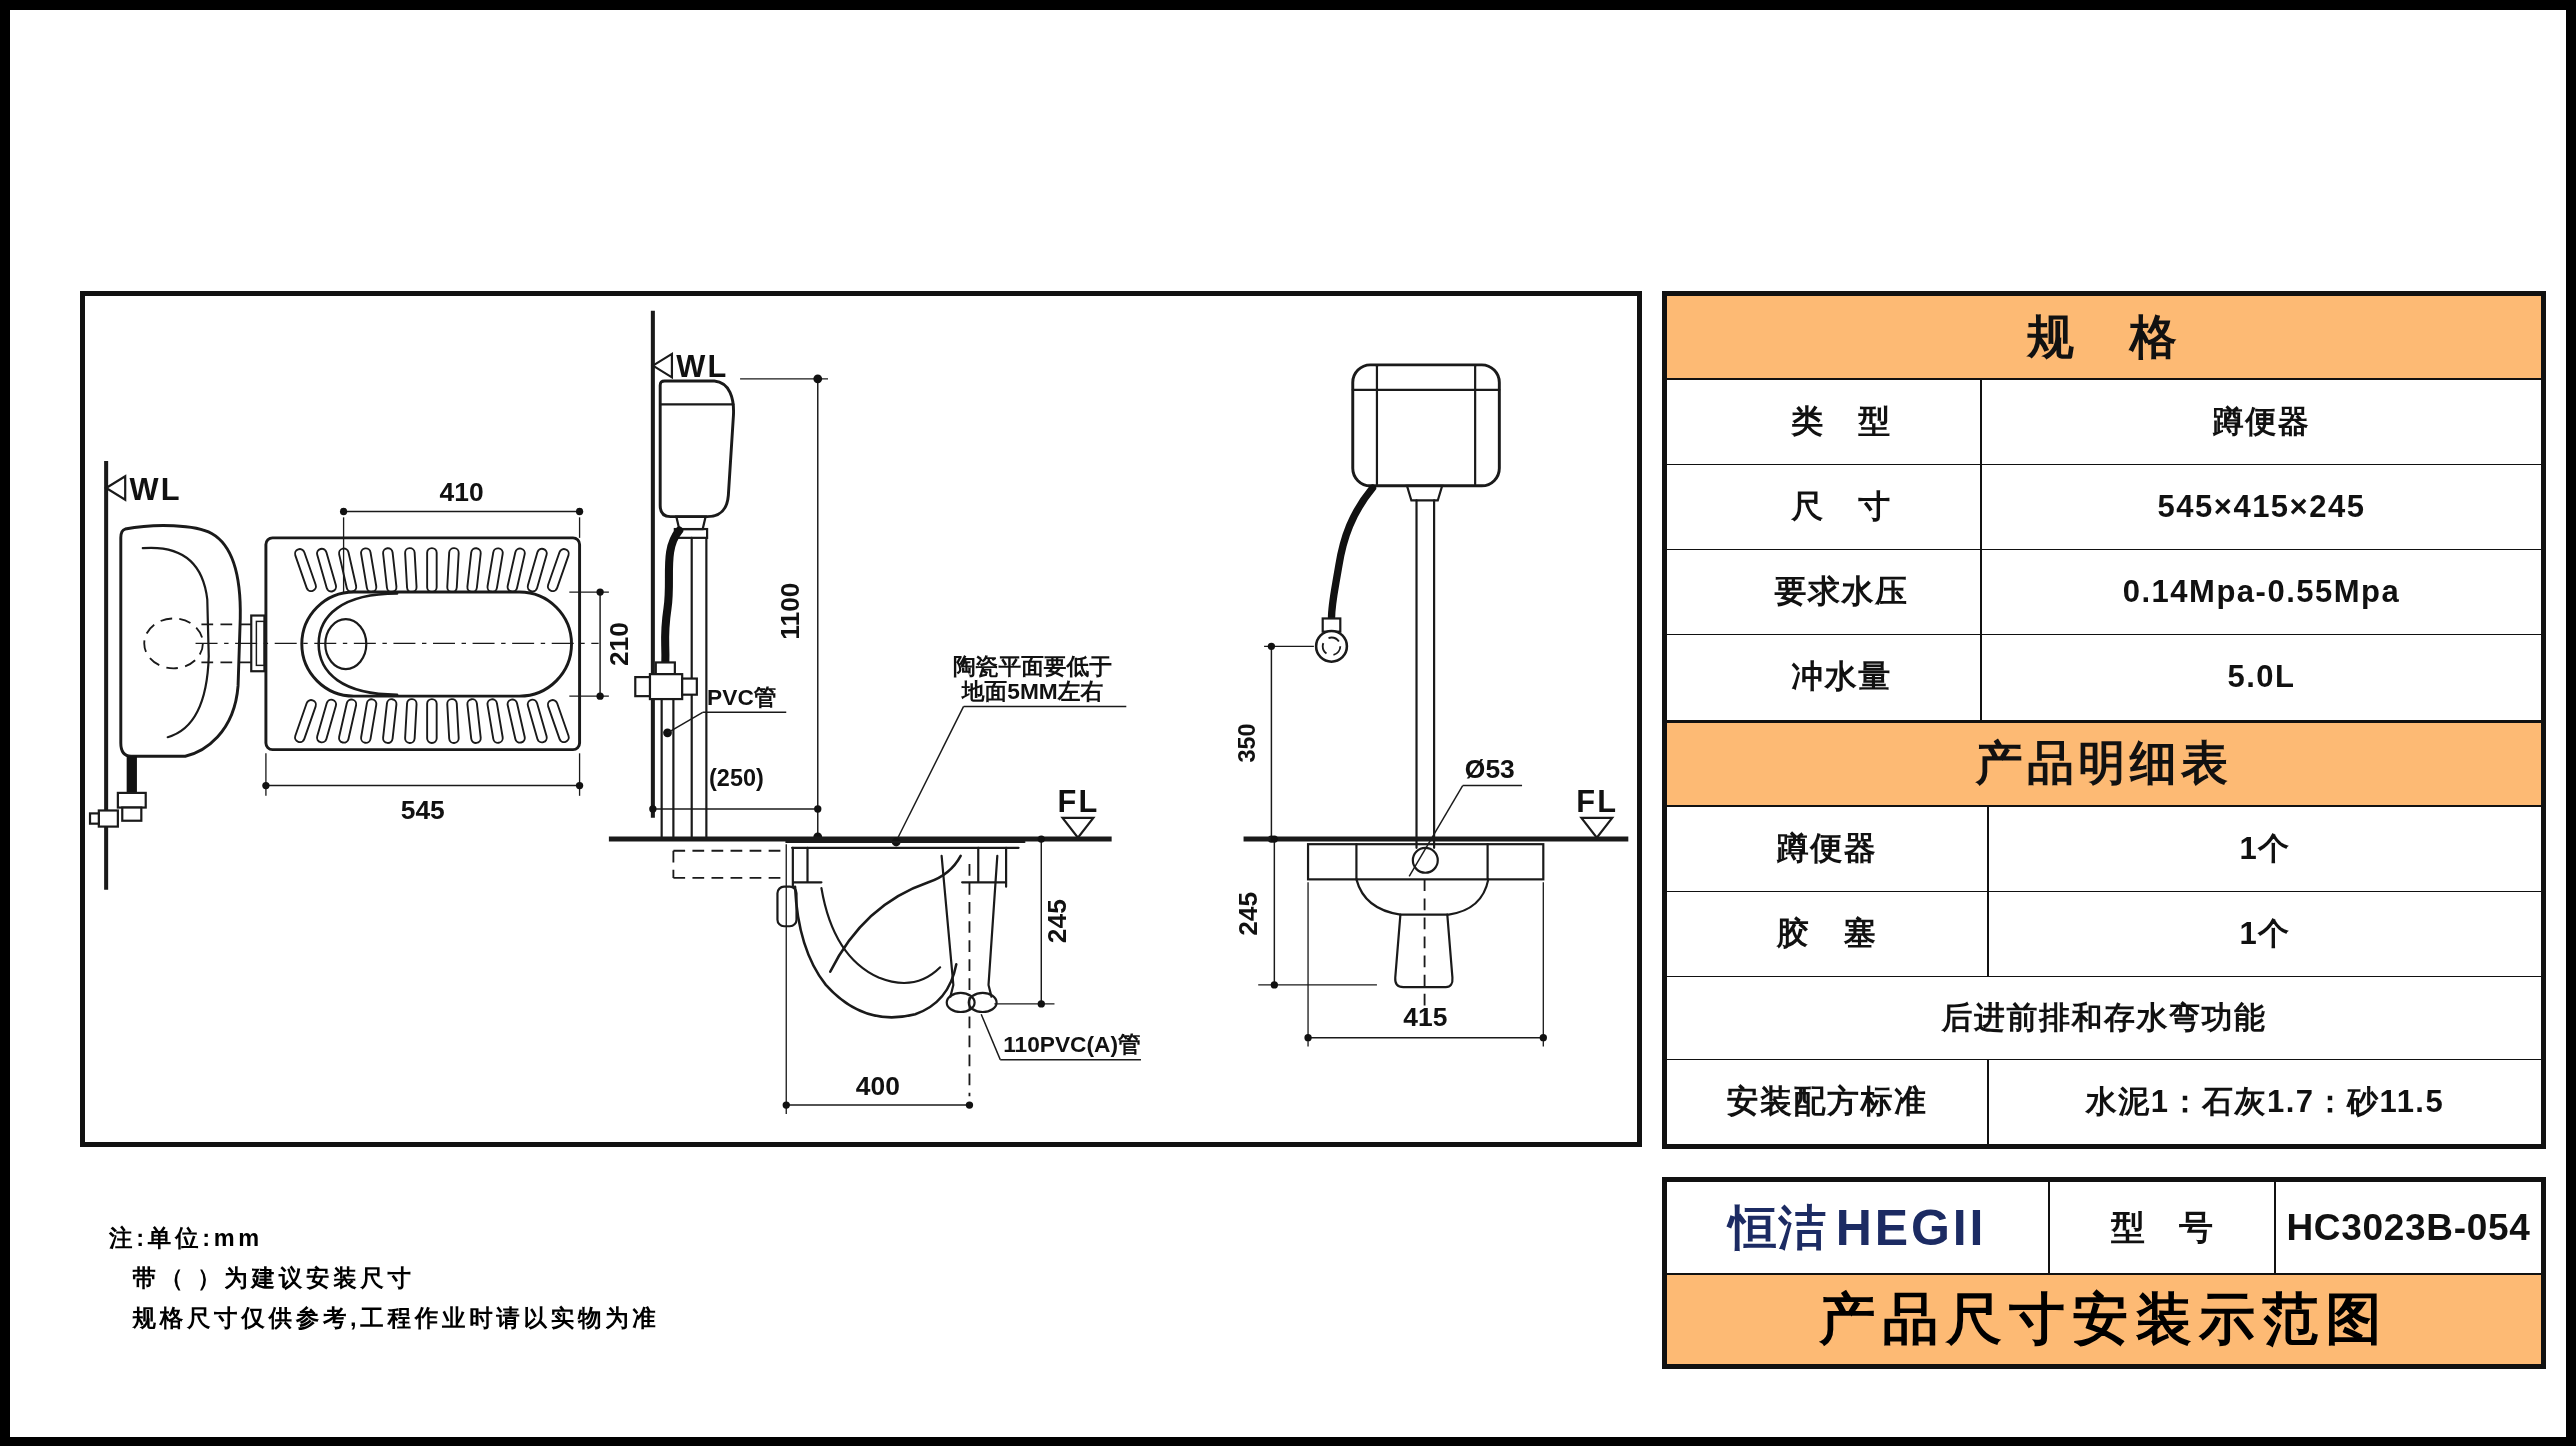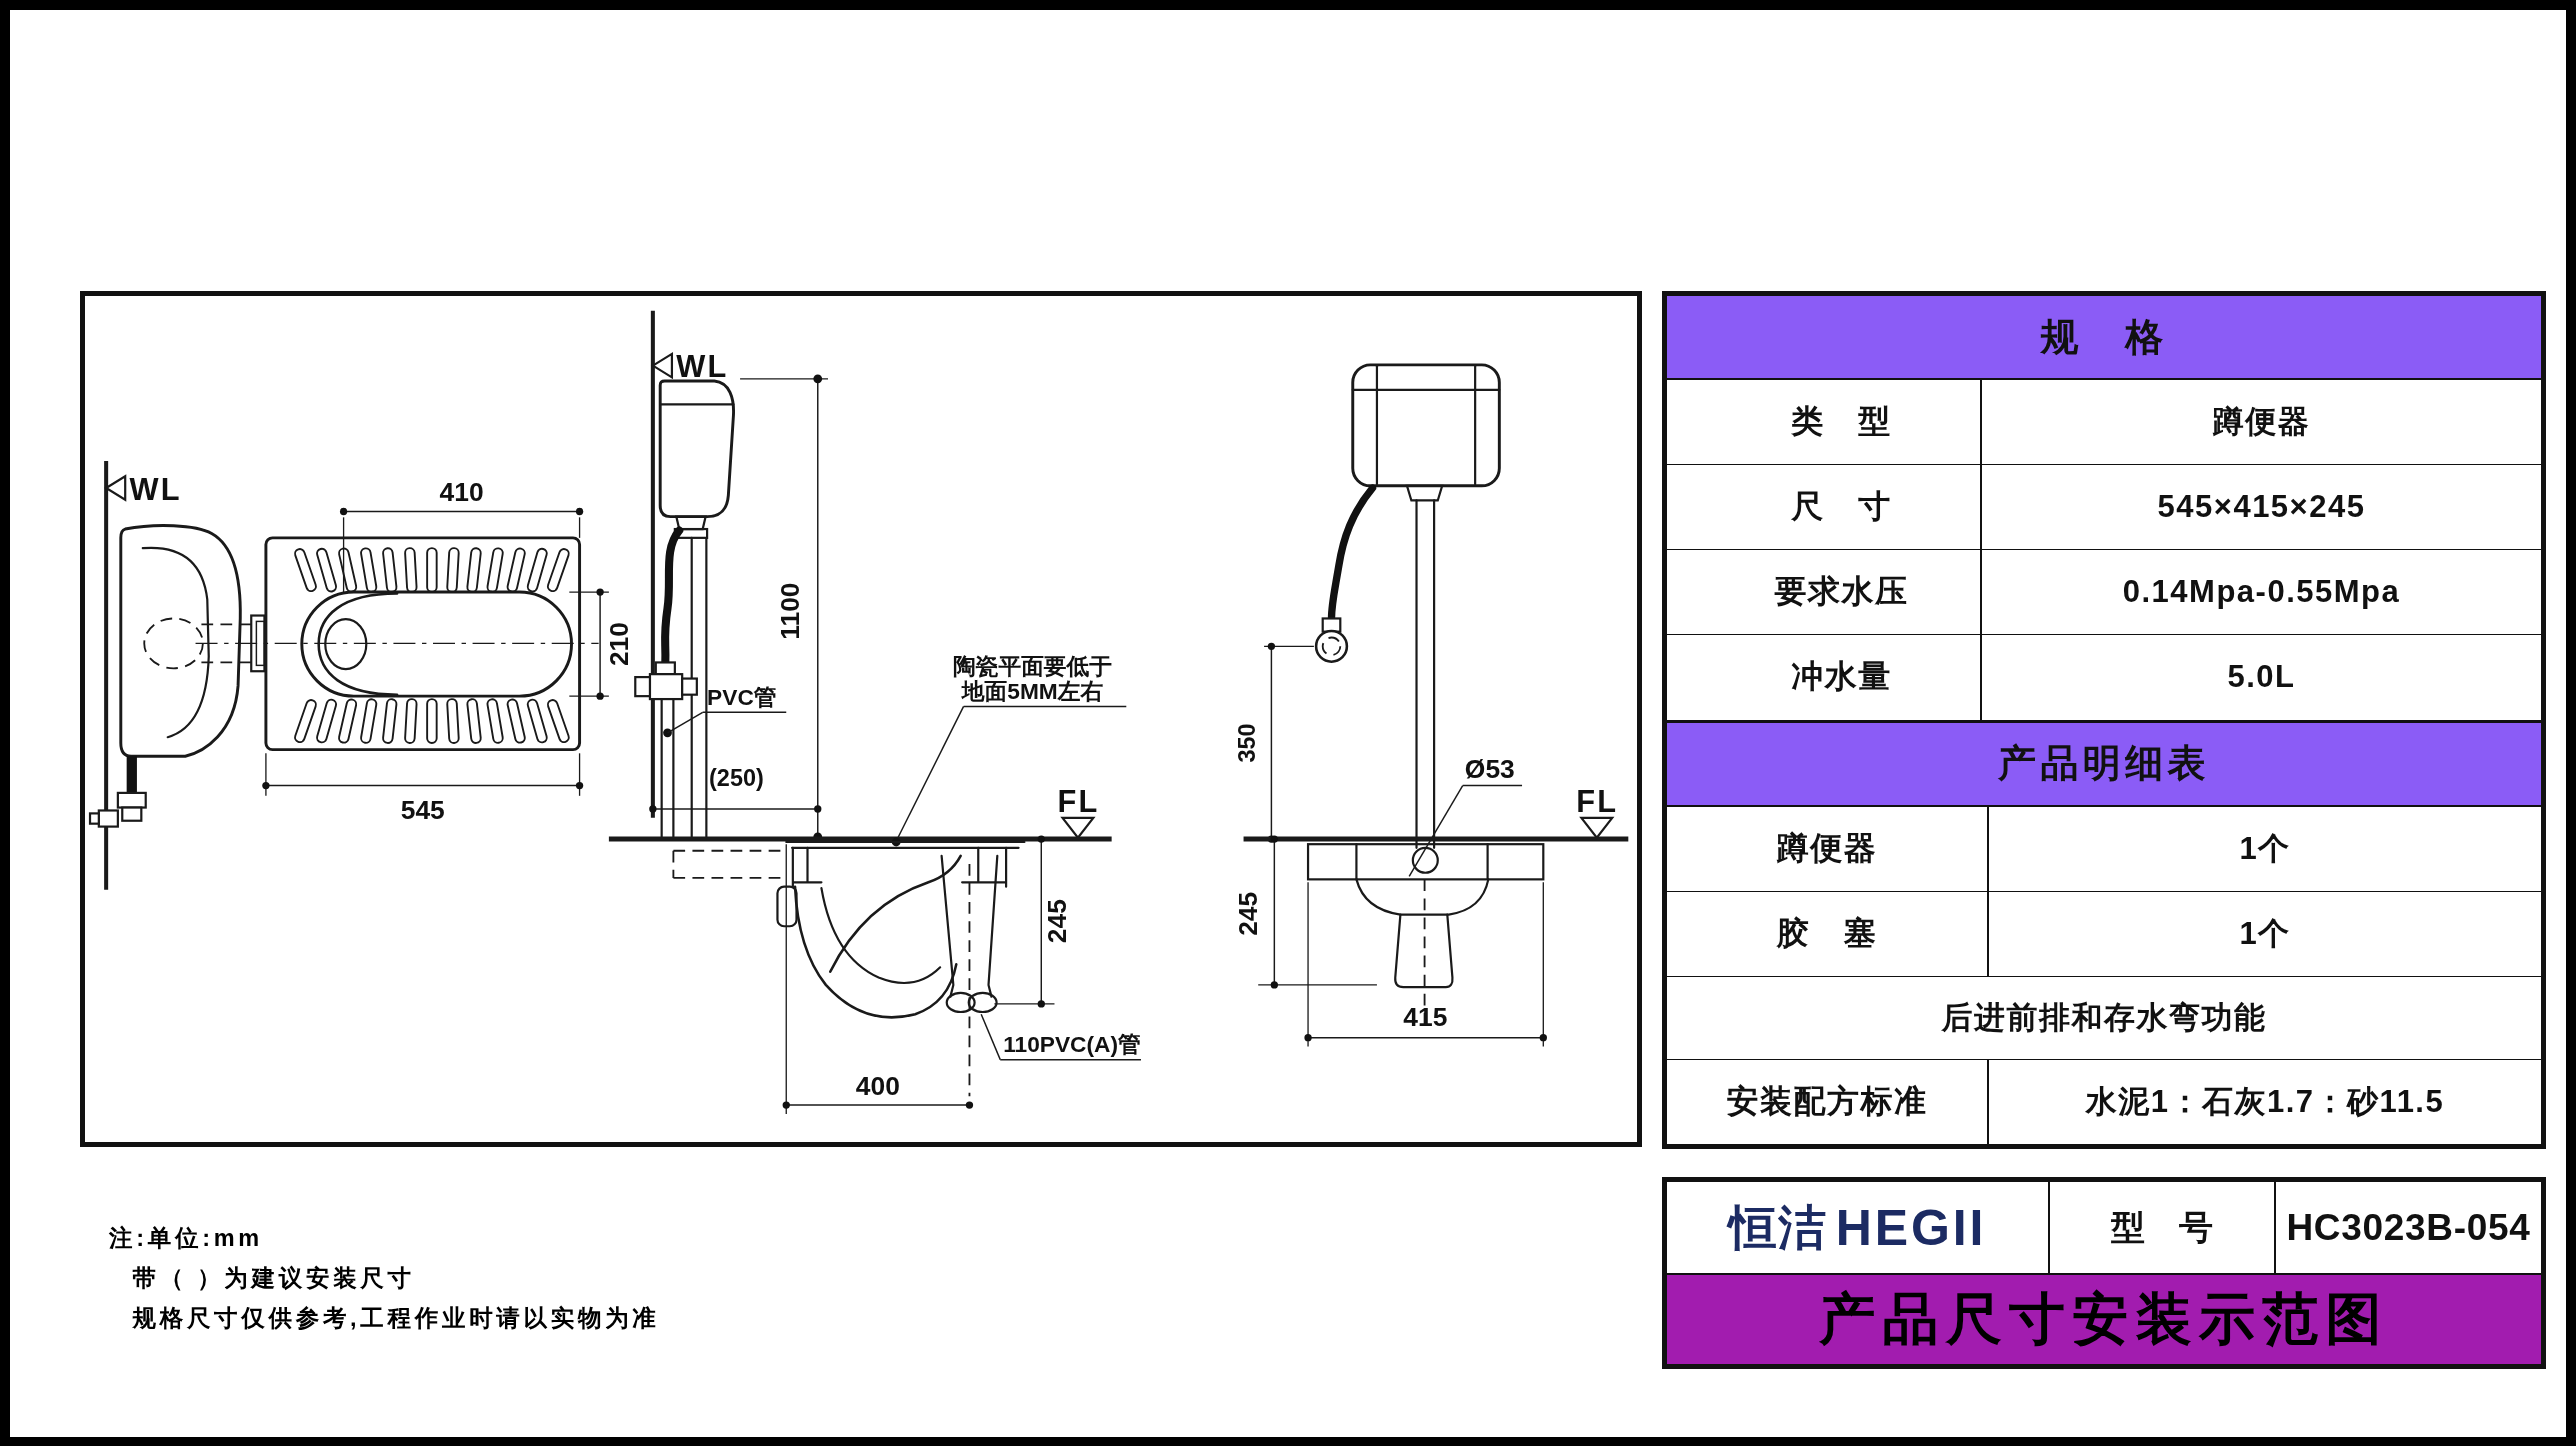--- a/index.html
+++ b/index.html
@@ -26,22 +26,22 @@
   .lbltxt{font:600 31px "Liberation Sans",sans-serif;fill:#111;}
   .mktxt {font:700 42px "Liberation Sans",sans-serif;fill:#111;letter-spacing:3px;}
   .ribs rect{stroke:#1a1a1a;stroke-width:2.6;fill:none;}
   
   .notes{position:absolute;left:99px;top:1208px;font-size:23.5px;font-weight:600;
          letter-spacing:3.7px;line-height:40px;color:#000000;}
   .notes .ind{padding-left:23.5px;}
   
   .spec{position:absolute;left:1652px;top:281px;width:884px;height:858px;
         border:5.1px solid #111;box-sizing:border-box;display:flex;flex-direction:column;}
-  .t-header{flex:0 0 82px;background:#8b5cf6;display:flex;align-items:center;justify-content:center;
-            font-size:38px;font-weight:700;letter-spacing:4.4px;border-bottom:2.9px solid #111;}
+  .t-header{flex:0 0 82px;background:#fdba74;display:flex;align-items:center;justify-content:center;
+            font-size:47px;font-weight:700;letter-spacing:4.4px;border-bottom:2.9px solid #111;}
   .t-header.mid{border-top:2.9px solid #111;}
   .t-row{flex:1 1 auto;display:flex;border-bottom:1.5px solid #111;}
   .t-row:last-child{border-bottom:none;}
   .t-label{display:flex;align-items:center;justify-content:center;border-right:2.2px solid #111;
            font-size:32px;font-weight:600;letter-spacing:1.5px;}
   .t-value{flex:1;display:flex;align-items:center;justify-content:center;
            font-size:31px;font-weight:600;letter-spacing:1.5px;}
   .spec .w1{flex:0 0 277px;padding-left:36px;}
   .spec .w2{flex:0 0 320px;}
   
@@ -49,21 +49,21 @@
           border:5.1px solid #111;box-sizing:border-box;display:flex;flex-direction:column;}
   .tb-top{flex:0 0 91px;display:flex;border-bottom:2.9px solid #111;}
   .tb-logo{flex:0 0 381px;display:flex;align-items:center;justify-content:center;
            border-right:2.2px solid #111;gap:8px;}
   .tb-logo .cn{font-size:48px;font-weight:800;color:#1c2b63;letter-spacing:1.5px;}
   .tb-logo .en{font-size:50px;font-weight:800;color:#1c2b63;letter-spacing:2.9px;}
   .tb-model-label{flex:0 0 224px;display:flex;align-items:center;justify-content:center;
            border-right:2.2px solid #111;font-size:34px;font-weight:600;}
   .tb-model{flex:1;display:flex;align-items:center;justify-content:center;
            font-size:37px;font-weight:700;letter-spacing:0.7px;border-radius:17px;}
-  .tb-title{flex:1;background:#a21caf;display:flex;align-items:center;justify-content:center;
+  .tb-title{flex:1;background:#fdba74;display:flex;align-items:center;justify-content:center;
            font-size:56px;font-weight:800;letter-spacing:7.3px;color:#000;}
 </style>
 </head>
 <body>
 
 <div class="canvas">
 
   <div class="frame">
     <svg width="1552" height="845" viewBox="0 0 2116 1153">
 

